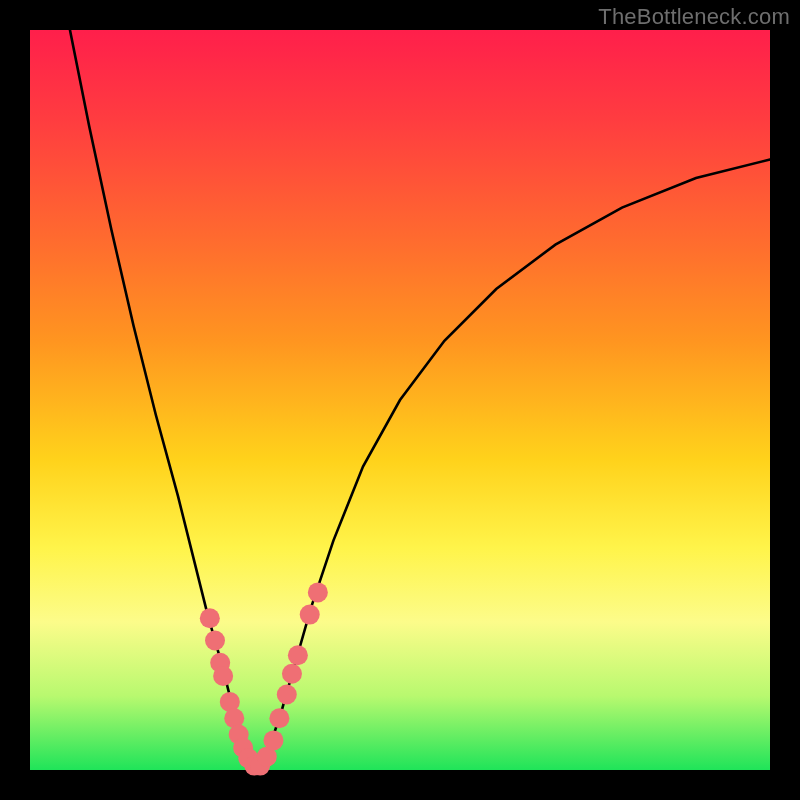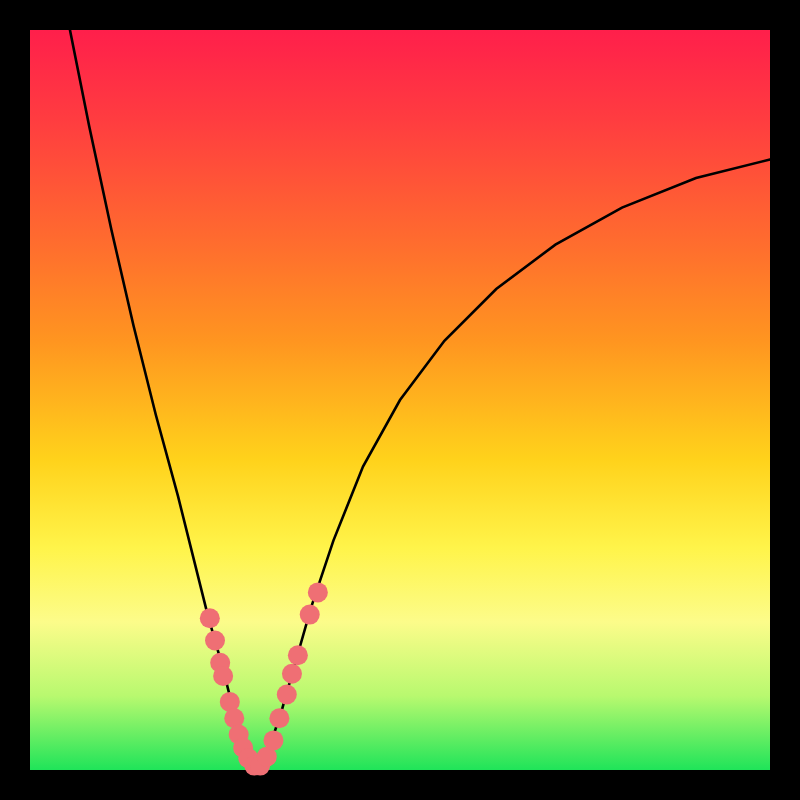--- a/index.html
+++ b/index.html
@@ -83,13 +83,14 @@
           <circle cx="243.46" cy="710.40" r="10" class="dot"></circle>
           <circle cx="249.38" cy="688.20" r="10" class="dot"></circle>
           <circle cx="256.78" cy="664.52" r="10" class="dot"></circle>
           <circle cx="261.96" cy="643.80" r="10" class="dot"></circle>
           <circle cx="267.88" cy="625.30" r="10" class="dot"></circle>
           <circle cx="279.72" cy="584.60" r="10" class="dot"></circle>
           <circle cx="287.86" cy="562.40" r="10" class="dot"></circle>
         </g>
     </svg>
   </div>
+  <div class="watermark">TheBottleneck.com</div>
 </div>
 
 </body></html>

